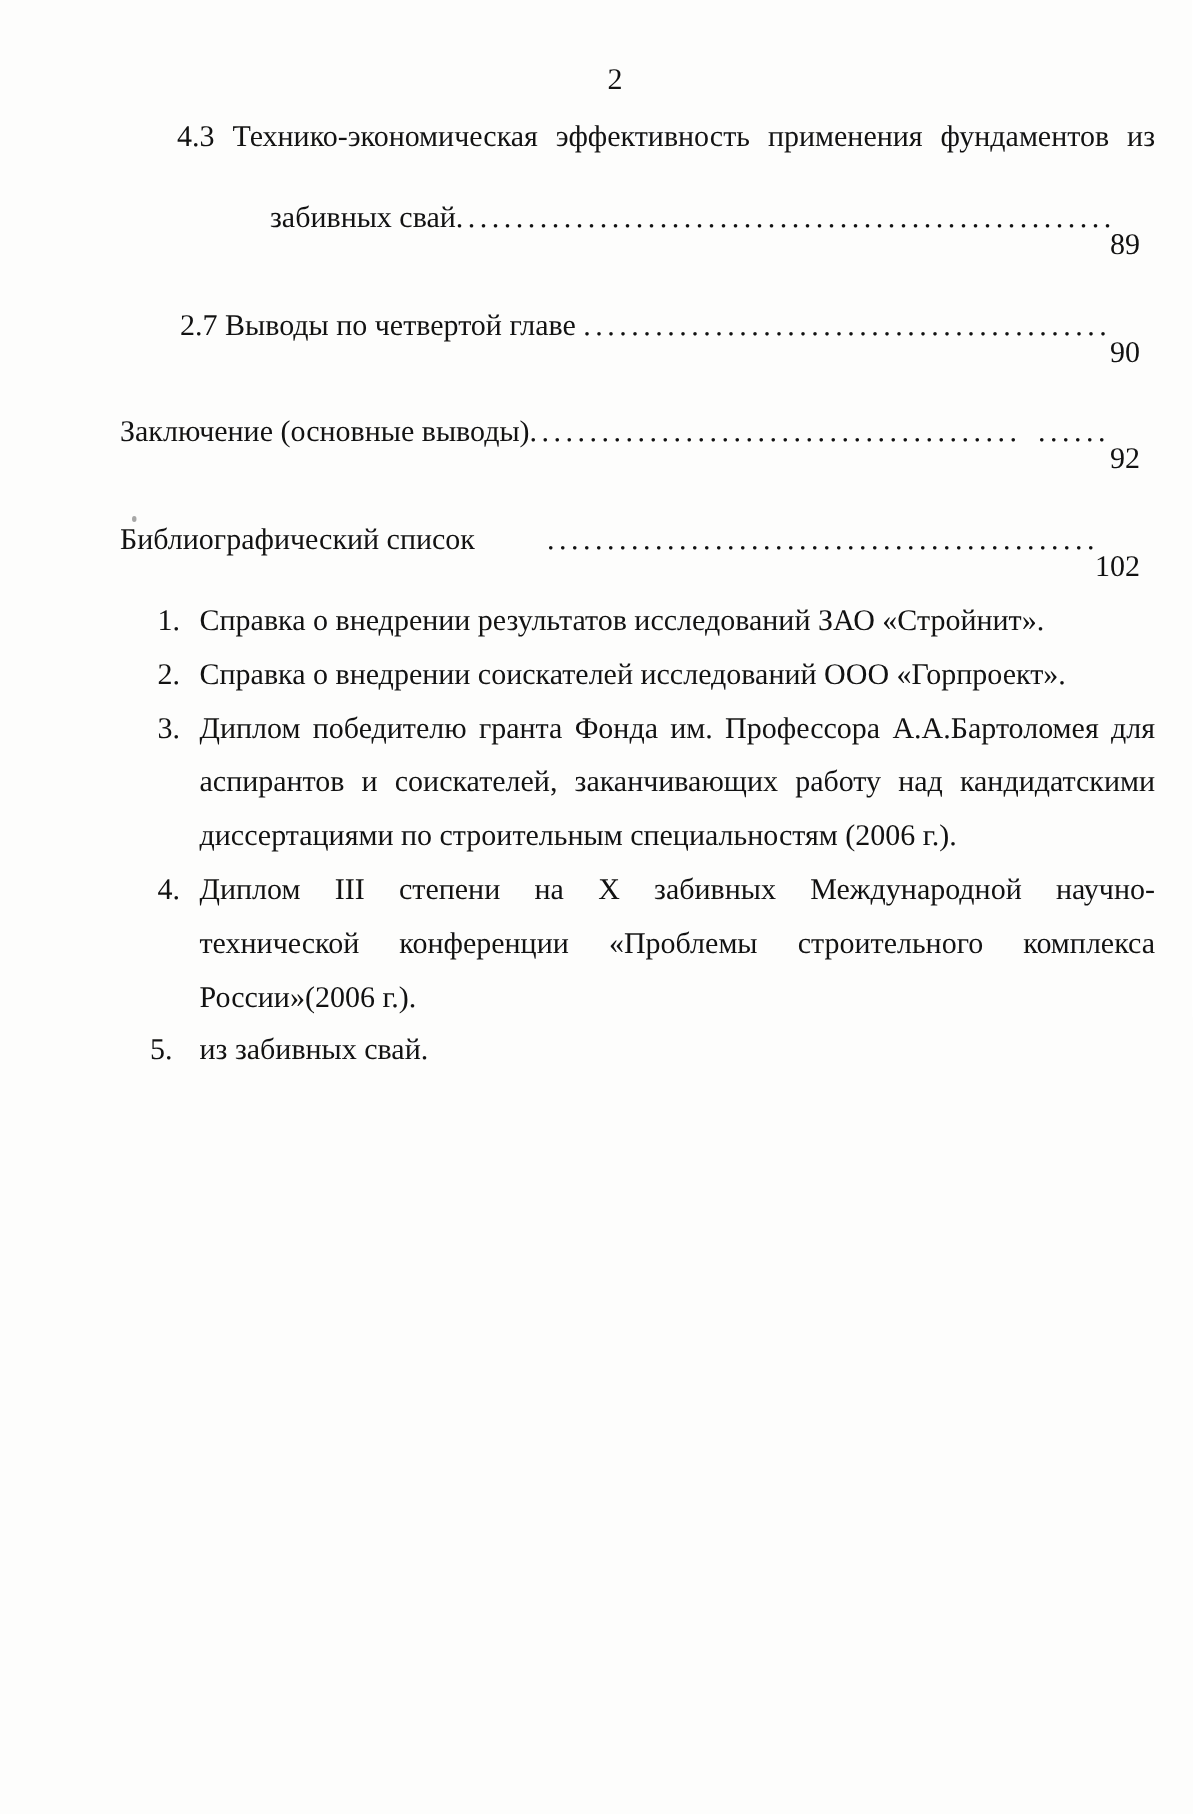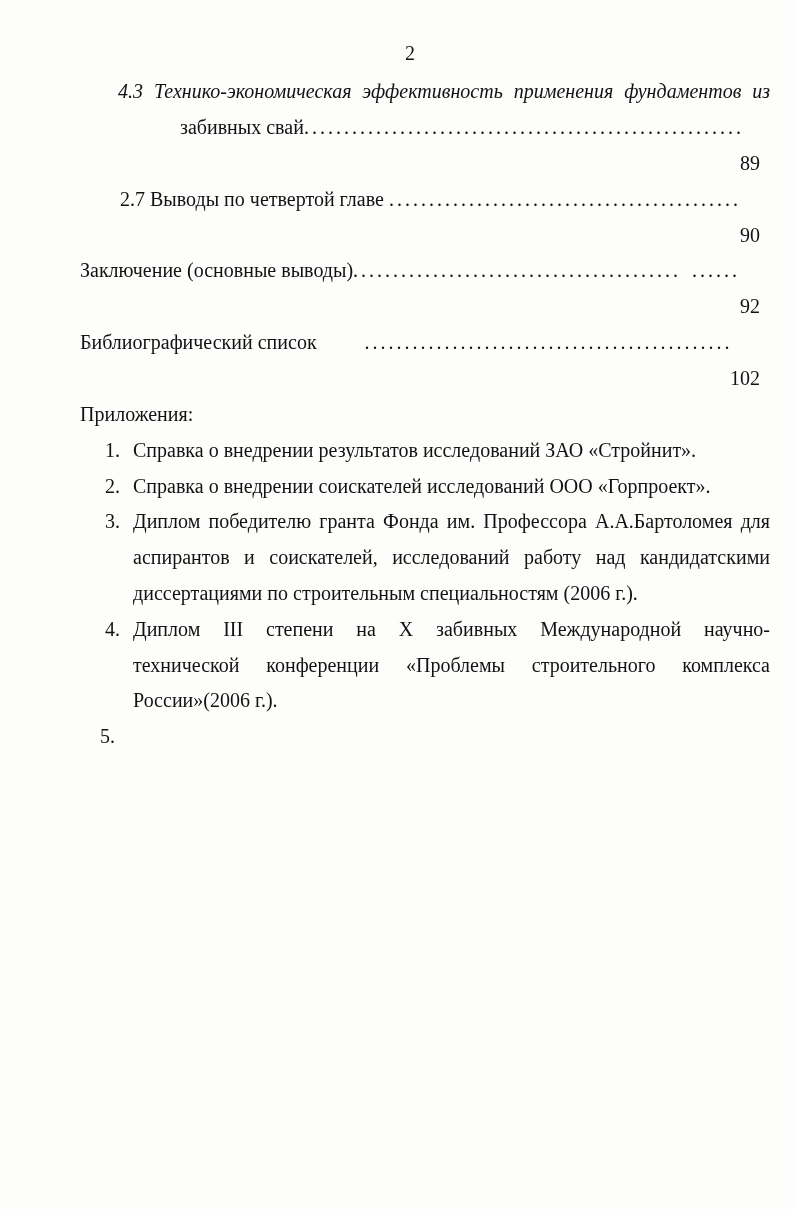--- a/index.html
+++ b/index.html
@@ -12,31 +12,31 @@
     overflow:hidden;
   }
   .pagenum {
     position:absolute; top:38px; left:80px; width:660px;
     text-align:center; font-size:20px; line-height:30px;
   }
   .content {
     position:absolute; top:74px; left:80px; width:690px;
     font-size:20px; line-height:35.8px;
   }
-  .tline { display:flex; align-items:flex-start; padding-right:10px; }
+  .tline { display:flex; align-items:center; padding-right:10px; }
   .tlabel { white-space:pre; flex:0 0 auto; }
   .tleader {
     flex:1 1 auto; overflow:hidden; white-space:nowrap;
     letter-spacing:3px;
   }
   .tleader.gap-before { margin-left:48px; }
   .ttail { white-space:pre; flex:0 0 auto; letter-spacing:3px; margin-left:14px; }
   .tpage { flex:0 0 auto; white-space:pre;margin-top:36px; }
   .just { text-align:justify; text-align-last:justify; }
-  .ind-43   { padding-left:38px;font-style:italic; }
+  .ind-43   { padding-left:38px; }
   .ind-wrap { padding-left:100px; }
   .ind-44   { padding-left:40px; }
   .li-line  { position:relative; padding-left:53px; }
   .li-line .marker { position:absolute; left:25px; top:0; }
   .li-first5 { position:relative; padding-left:35px; white-space:nowrap; }
   .li-first5 .marker { position:absolute; left:20px; top:0; }
   .speck {
     position:absolute; width:3px; height:4px; border-radius:50%;
     background:#8a8a8a; opacity:.75;
   }
@@ -70,47 +70,47 @@
       <span class="ttail">......</span>
       <span class="tpage">92</span>
     </div>
 
     <div class="tline">
       <span class="tlabel">Библиографический список</span>
       <span class="tleader gap-before">........................................................................................................................</span>
       <span class="tpage">102</span>
     </div>
 
-    <div>Приложения:</div>
 
     <div class="li-line">
       <span class="marker">1.</span>
       <span>Справка о внедрении результатов исследований ЗАО «Стройнит».</span>
     </div>
 
     <div class="li-line">
       <span class="marker">2.</span>
       <span>Справка о внедрении соискателей исследований ООО «Горпроект».</span>
     </div>
 
     <div class="li-line just">
       <span class="marker">3.</span>
       <span>Диплом победителю гранта Фонда им. Профессора А.А.Бартоломея для</span>
     </div>
-    <div class="li-line just">аспирантов и соискателей, исследований работу над кандидатскими</div>
+    <div class="li-line just">аспирантов и соискателей, заканчивающих работу над кандидатскими</div>
     <div class="li-line">диссертациями по строительным специальностям (2006 г.).</div>
 
     <div class="li-line just">
       <span class="marker">4.</span>
       <span>Диплом III степени на X забивных Международной научно-</span>
     </div>
     <div class="li-line just">технической конференции «Проблемы строительного комплекса</div>
     <div class="li-line">России»(2006 г.).</div>
 
     <div class="li-first5">
       <span class="marker">5.</span>
     </div>
+    <div class="li-line">из забивных свай.</div>
 
   </div>
 
   <div class="speck" style="left:88px; top:344px;"></div>
 
 </div>
 
 </body></html>

